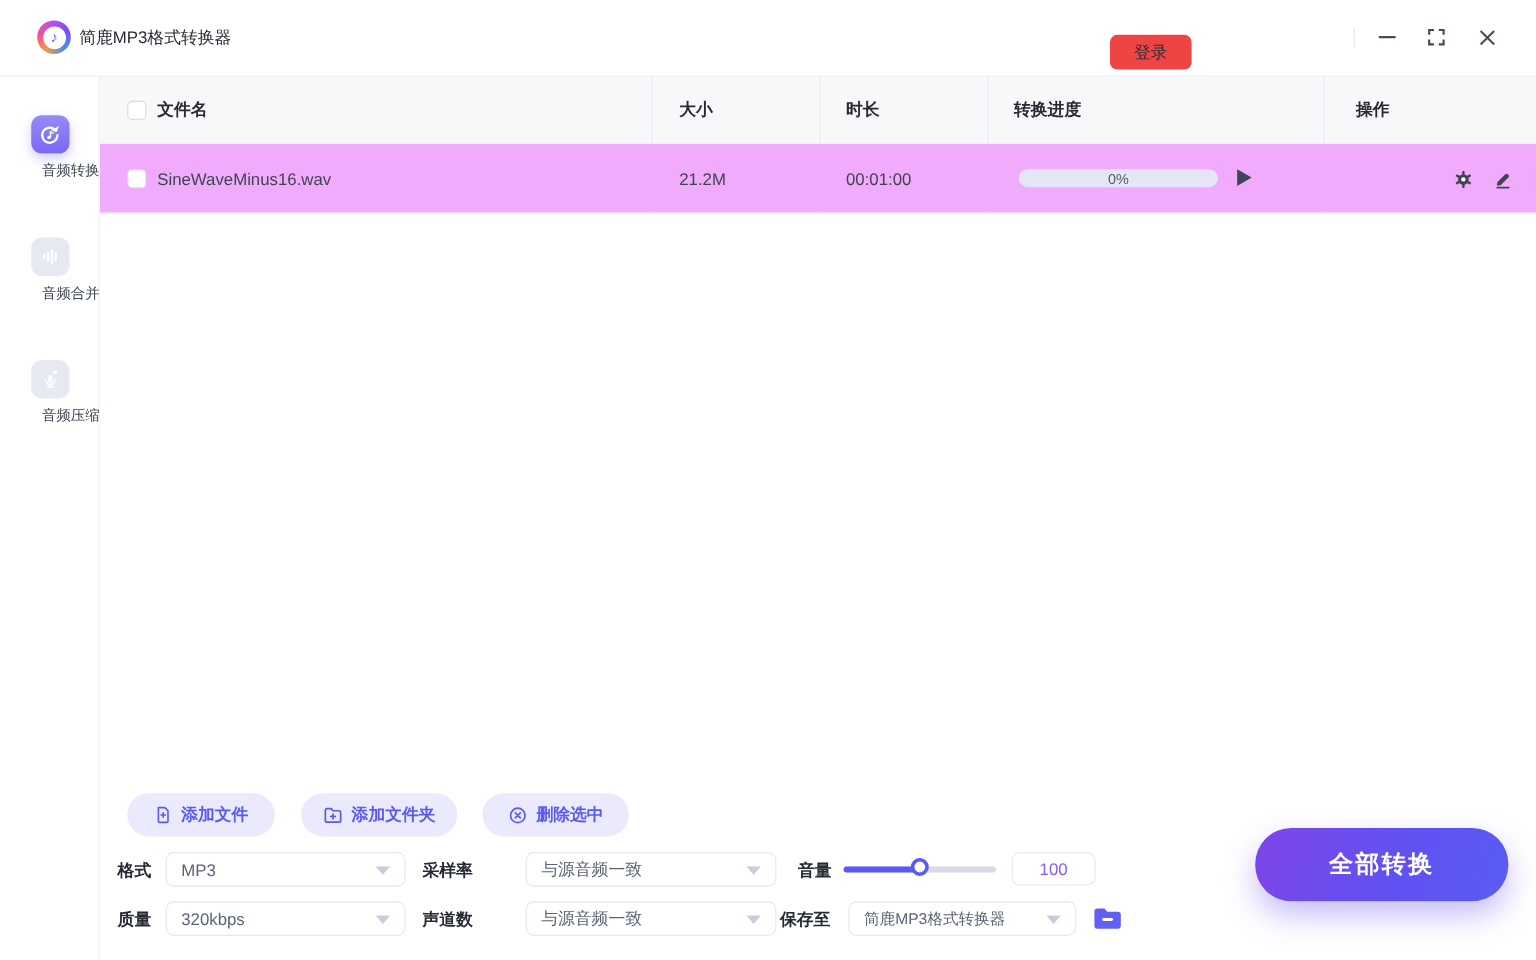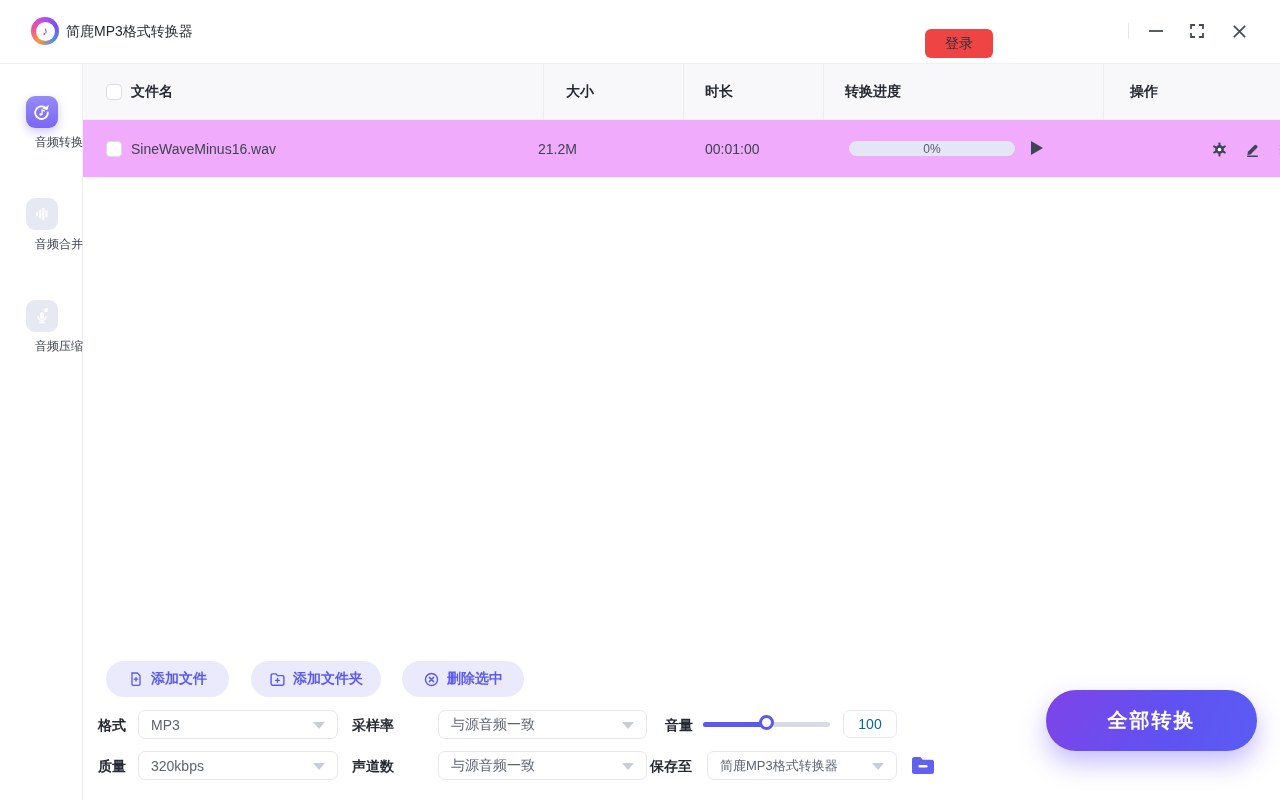--- a/index.html
+++ b/index.html
@@ -59,22 +59,22 @@
     display:flex; align-items:center; justify-content:center; gap:7px; font-size:14px; font-weight:600; cursor:pointer; }
   .set-label { position:absolute; font-size:14px; font-weight:700; color:#262a33; }
   .select { position:absolute; height:29px; background:#fff; border:1px solid #e6e8ef; border-radius:7px;
     display:flex; align-items:center; padding:0 12px; font-size:14px; color:#5c6374; cursor:pointer; }
   .select .caret { position:absolute; right:12px; top:50%; margin-top:-3px; width:0; height:0;
     border-left:6px solid transparent; border-right:6px solid transparent; border-top:7px solid #c9cdd9; }
   .vol-track { position:absolute; left:703px; top:722px; width:127px; height:5px; border-radius:3px; background:#d8dbe3; }
   .vol-fill { height:100%; border-radius:3px; background:#5a5af0; width:50%; }
   .vol-handle { position:absolute; top:715px; width:15px; height:15px; border-radius:50%; background:#fff;
     border:3.5px solid #5a5af0; cursor:pointer; }
-  .vol-input { position:absolute; left:843px; top:710px; width:54px; height:28px; border:1px solid #e6e8ef; border-radius:7px;
-    text-align:center; font-size:14px; color:#0369a1; font-family:inherit; outline:none; background:#fff; }
+  .vol-input { position:absolute; left:843px; top:710px; width:70px; height:28px; border:1px solid #e6e8ef; border-radius:7px;
+    text-align:center; font-size:14px; color:#8b5cf6; font-family:inherit; outline:none; background:#fff; }
   .folder-btn { position:absolute; left:910px; top:754px; width:26px; height:23px; cursor:pointer; }
   .convert-btn { position:absolute; left:1046px; top:690px; width:211px; height:61px; border-radius:30px;
     background:linear-gradient(110deg,#7e44e8 0%,#5f52f2 60%,#5a5cf4 100%);
     box-shadow:0 12px 26px rgba(104,84,242,.38);
     display:flex; align-items:center; justify-content:center; color:#fff; font-size:20px; font-weight:700; letter-spacing:2px; cursor:pointer; }
 </style>
 </head>
 <body>
 
 <div class="abs topbar">
@@ -160,21 +160,21 @@
 </div>
 
 <div class="abs col-divider" style="left:543px"></div>
 <div class="abs col-divider" style="left:683px"></div>
 <div class="abs col-divider" style="left:823px"></div>
 <div class="abs col-divider" style="left:1103px"></div>
 
 <div class="abs file-row">
   <div class="checkbox"></div>
   <div class="td" style="left:48px">SineWaveMinus16.wav</div>
-  <div class="td" style="left:455px">21.2M</div>
+  <div class="td" style="left:483px">21.2M</div>
   <div class="td" style="left:622px">00:01:00</div>
 
   <div class="progress-track">
     <div class="progress-fill" id="row-progress-fill" style="width: 0%;"></div>
   </div>
   <div class="progress-label">0%</div>
   <div class="play-btn">
       <div class="tri"></div>
     </div>
 

